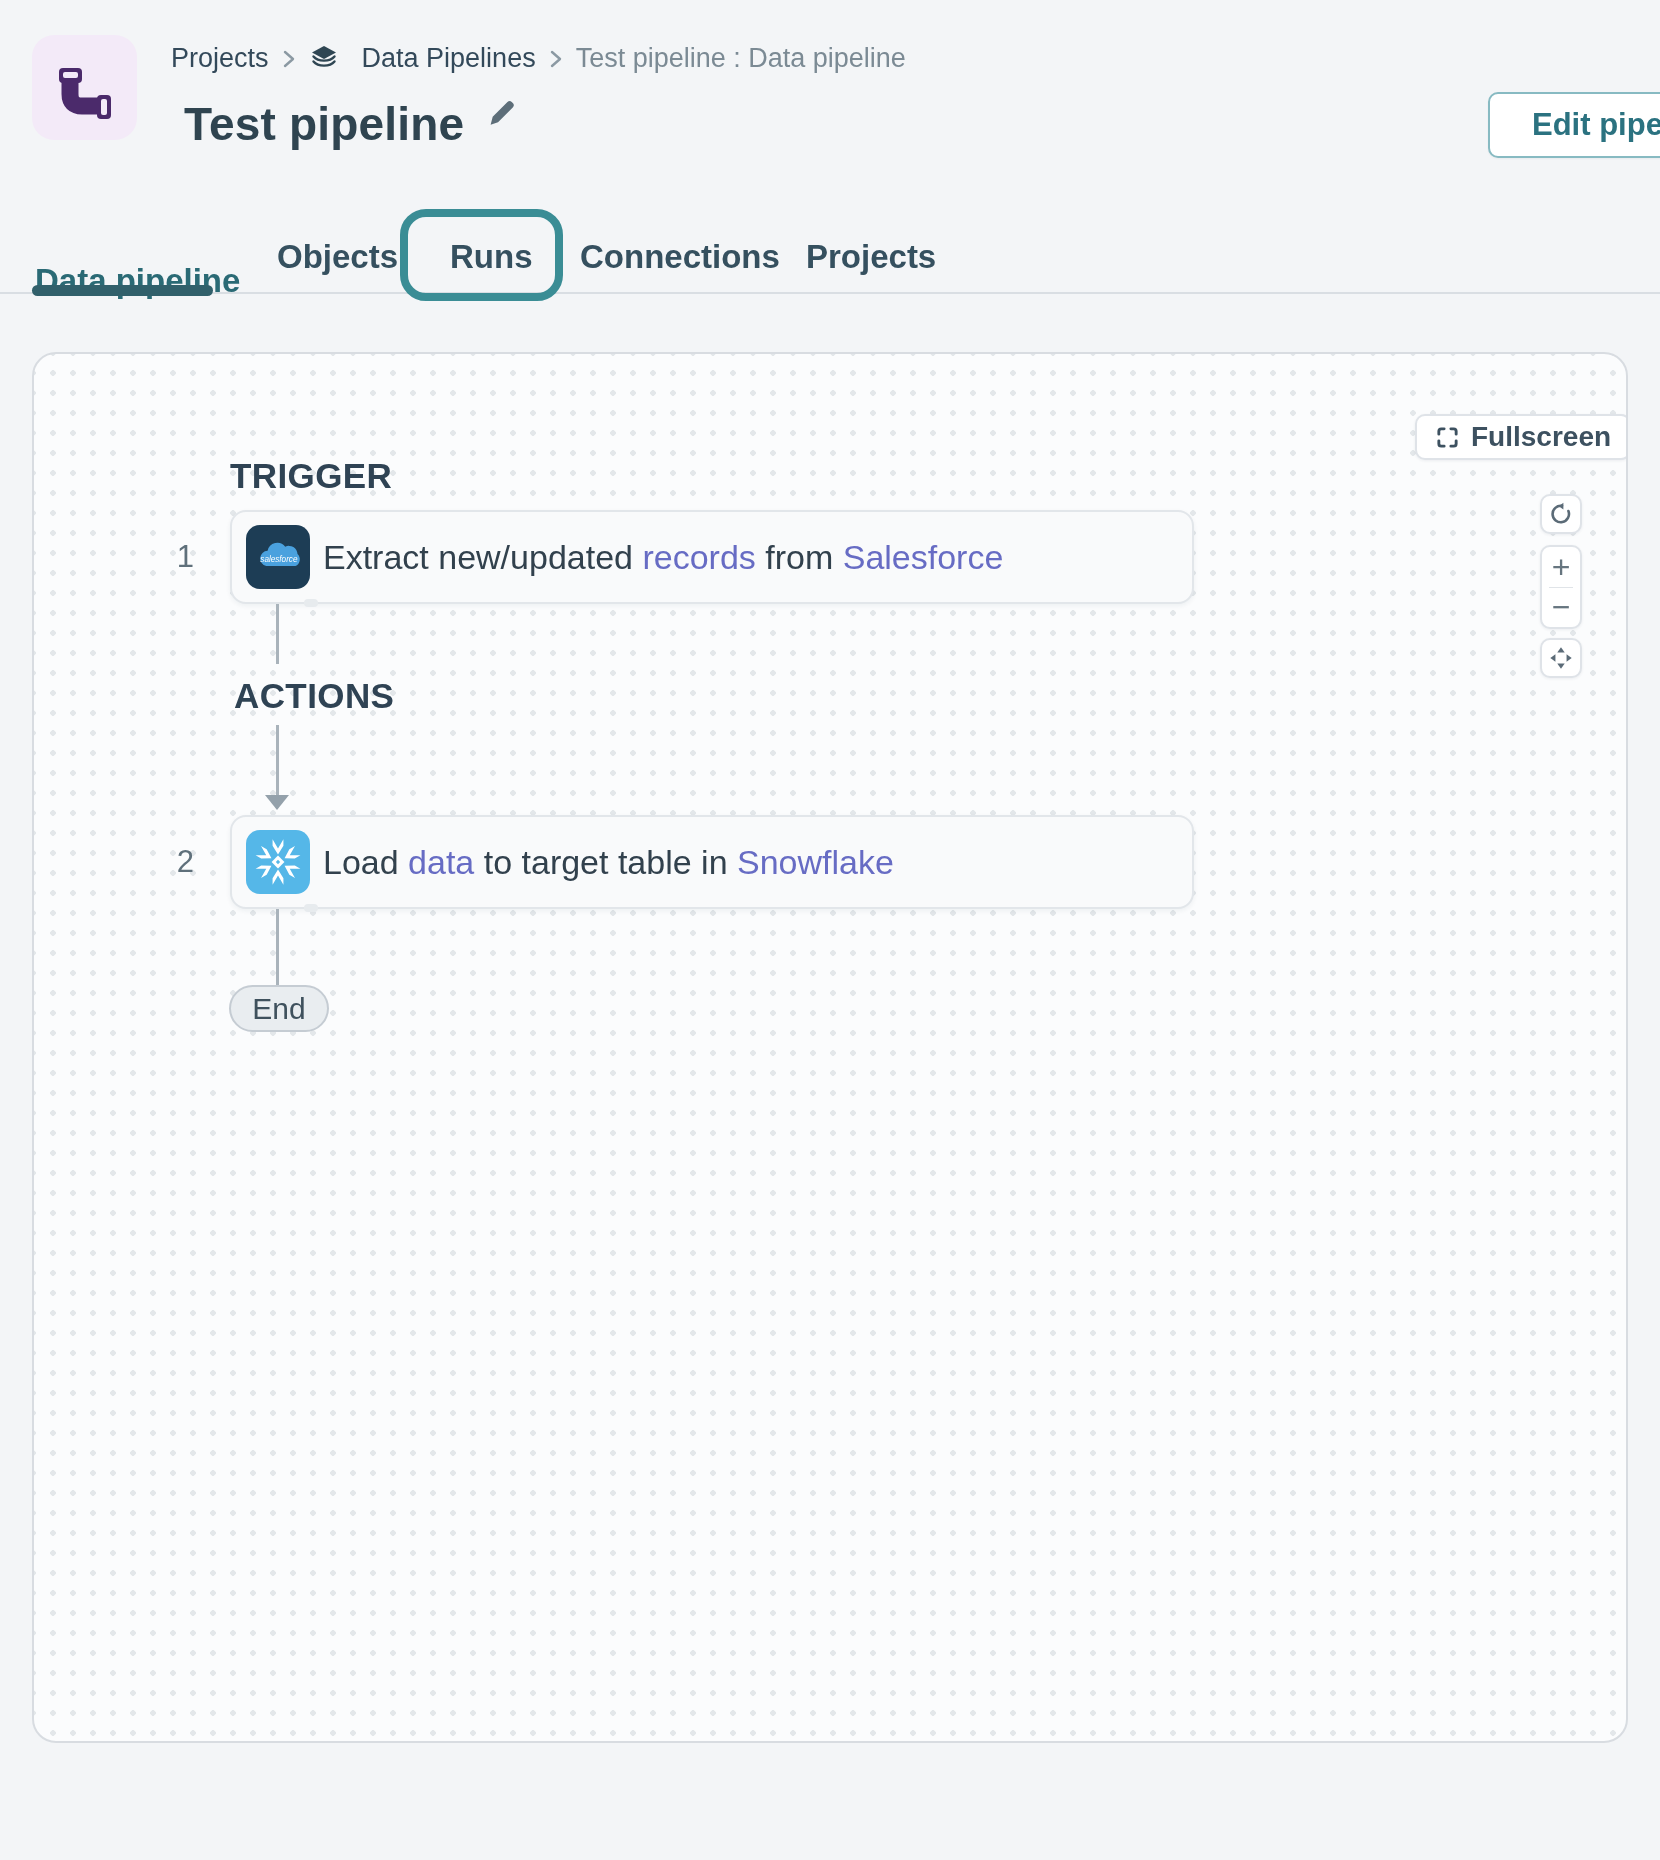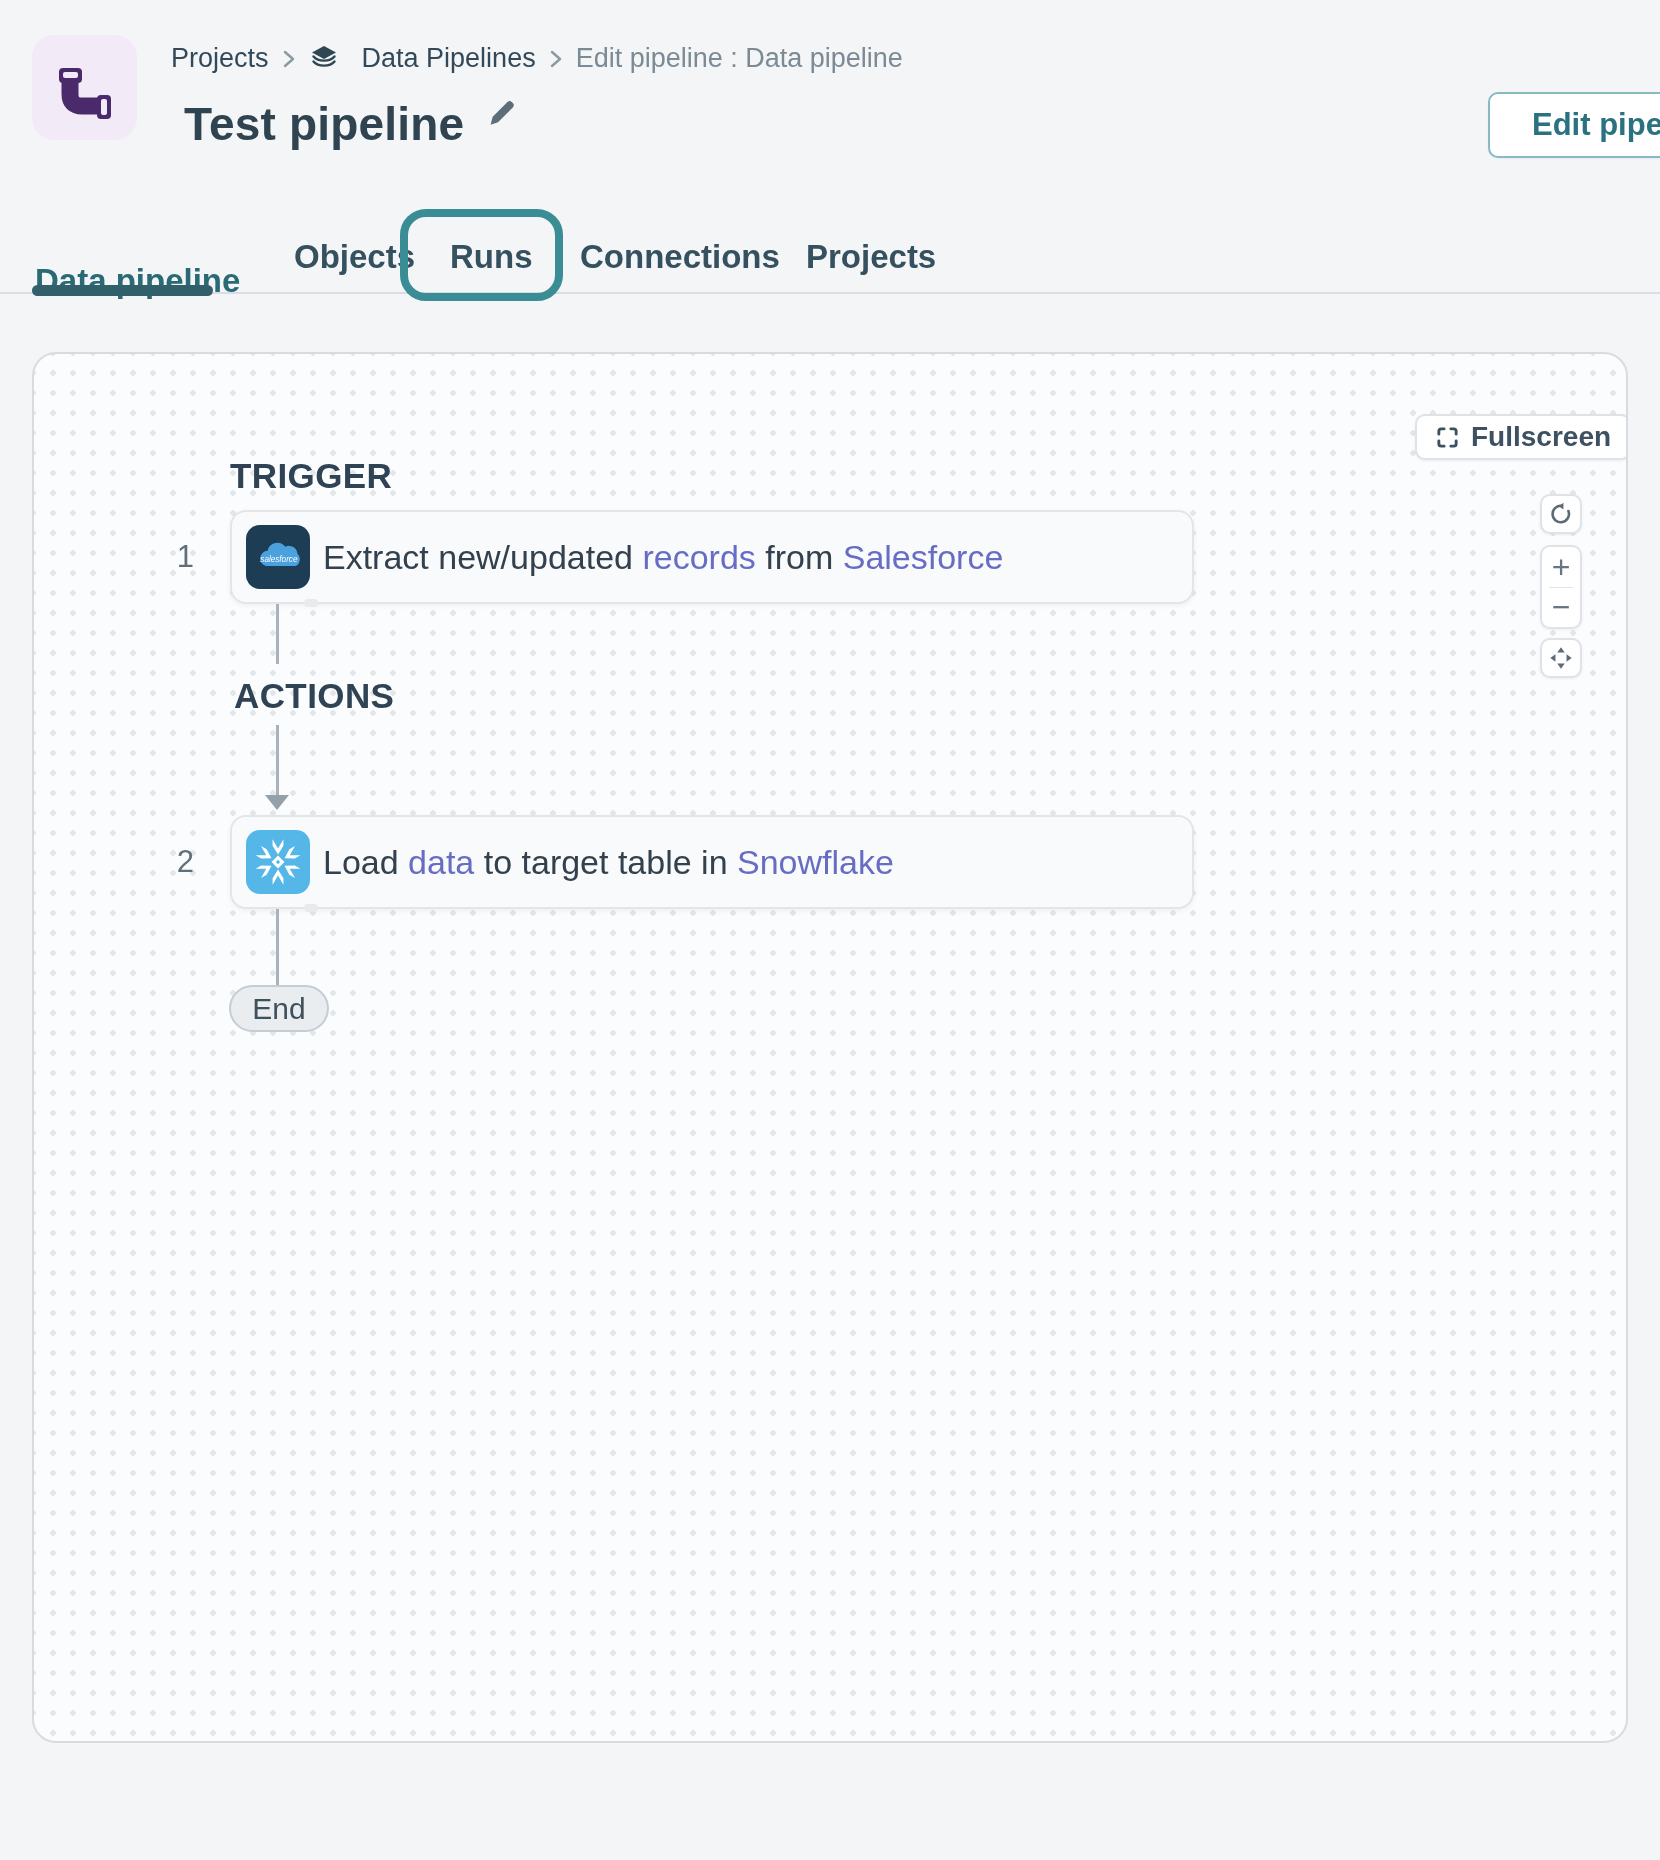--- a/index.html
+++ b/index.html
@@ -143,35 +143,35 @@
         <path d="M4.5 13.5 C9 19 21 19 25.5 13.5" fill="none" stroke="#2f4653" stroke-width="2.4" stroke-linecap="round"></path>
         <path d="M4.5 18.5 C9 24 21 24 25.5 18.5" fill="none" stroke="#2f4653" stroke-width="2.4" stroke-linecap="round"></path>
       </svg>
       <span>Data Pipelines</span>
     </span>
     <span class="bc-sep">
       <svg width="14" height="22" viewBox="0 0 14 22">
           <path d="M3 4 L11 11 L3 18" fill="none" stroke="#8b99a3" stroke-width="2.4" stroke-linecap="round" stroke-linejoin="round"></path>
         </svg>
     </span>
-    <span class="muted">Edit pipeline : Data pipeline</span>
+    <span class="muted">Test pipeline : Data pipeline</span>
   </div>
 
   <div class="page-title-row">
     <span class="page-title">Test pipeline</span>
     <svg width="30" height="30" viewBox="0 0 26 26">
       <path d="M4 24 L5.8 17.2 L18.6 4.4 a2.6 2.6 0 0 1 3.7 0 l0.9 0.9 a2.6 2.6 0 0 1 0 3.7 L10.4 21.8 Z" fill="#5d6e79"></path>
     </svg>
   </div>
 
   <button class="edit-btn">Edit pipeline</button>
 
   <div class="tabbar-border"></div>
   <div class="tab active" style="left:35px">Data pipeline</div>
-  <div class="tab" style="left:294px">Objects</div>
+  <div class="tab" style="left:277px">Objects</div>
   <div class="tab" style="left:450px">Runs</div>
   <div class="tab" style="left:580px">Connections</div>
   <div class="tab" style="left:806px">Projects</div>
   <div class="tab-underline"></div>
   <div class="runs-highlight"></div>
 
   <div class="canvas">
 
     <div class="fullscreen-btn">
       <svg width="25" height="25" viewBox="0 0 26 26">

